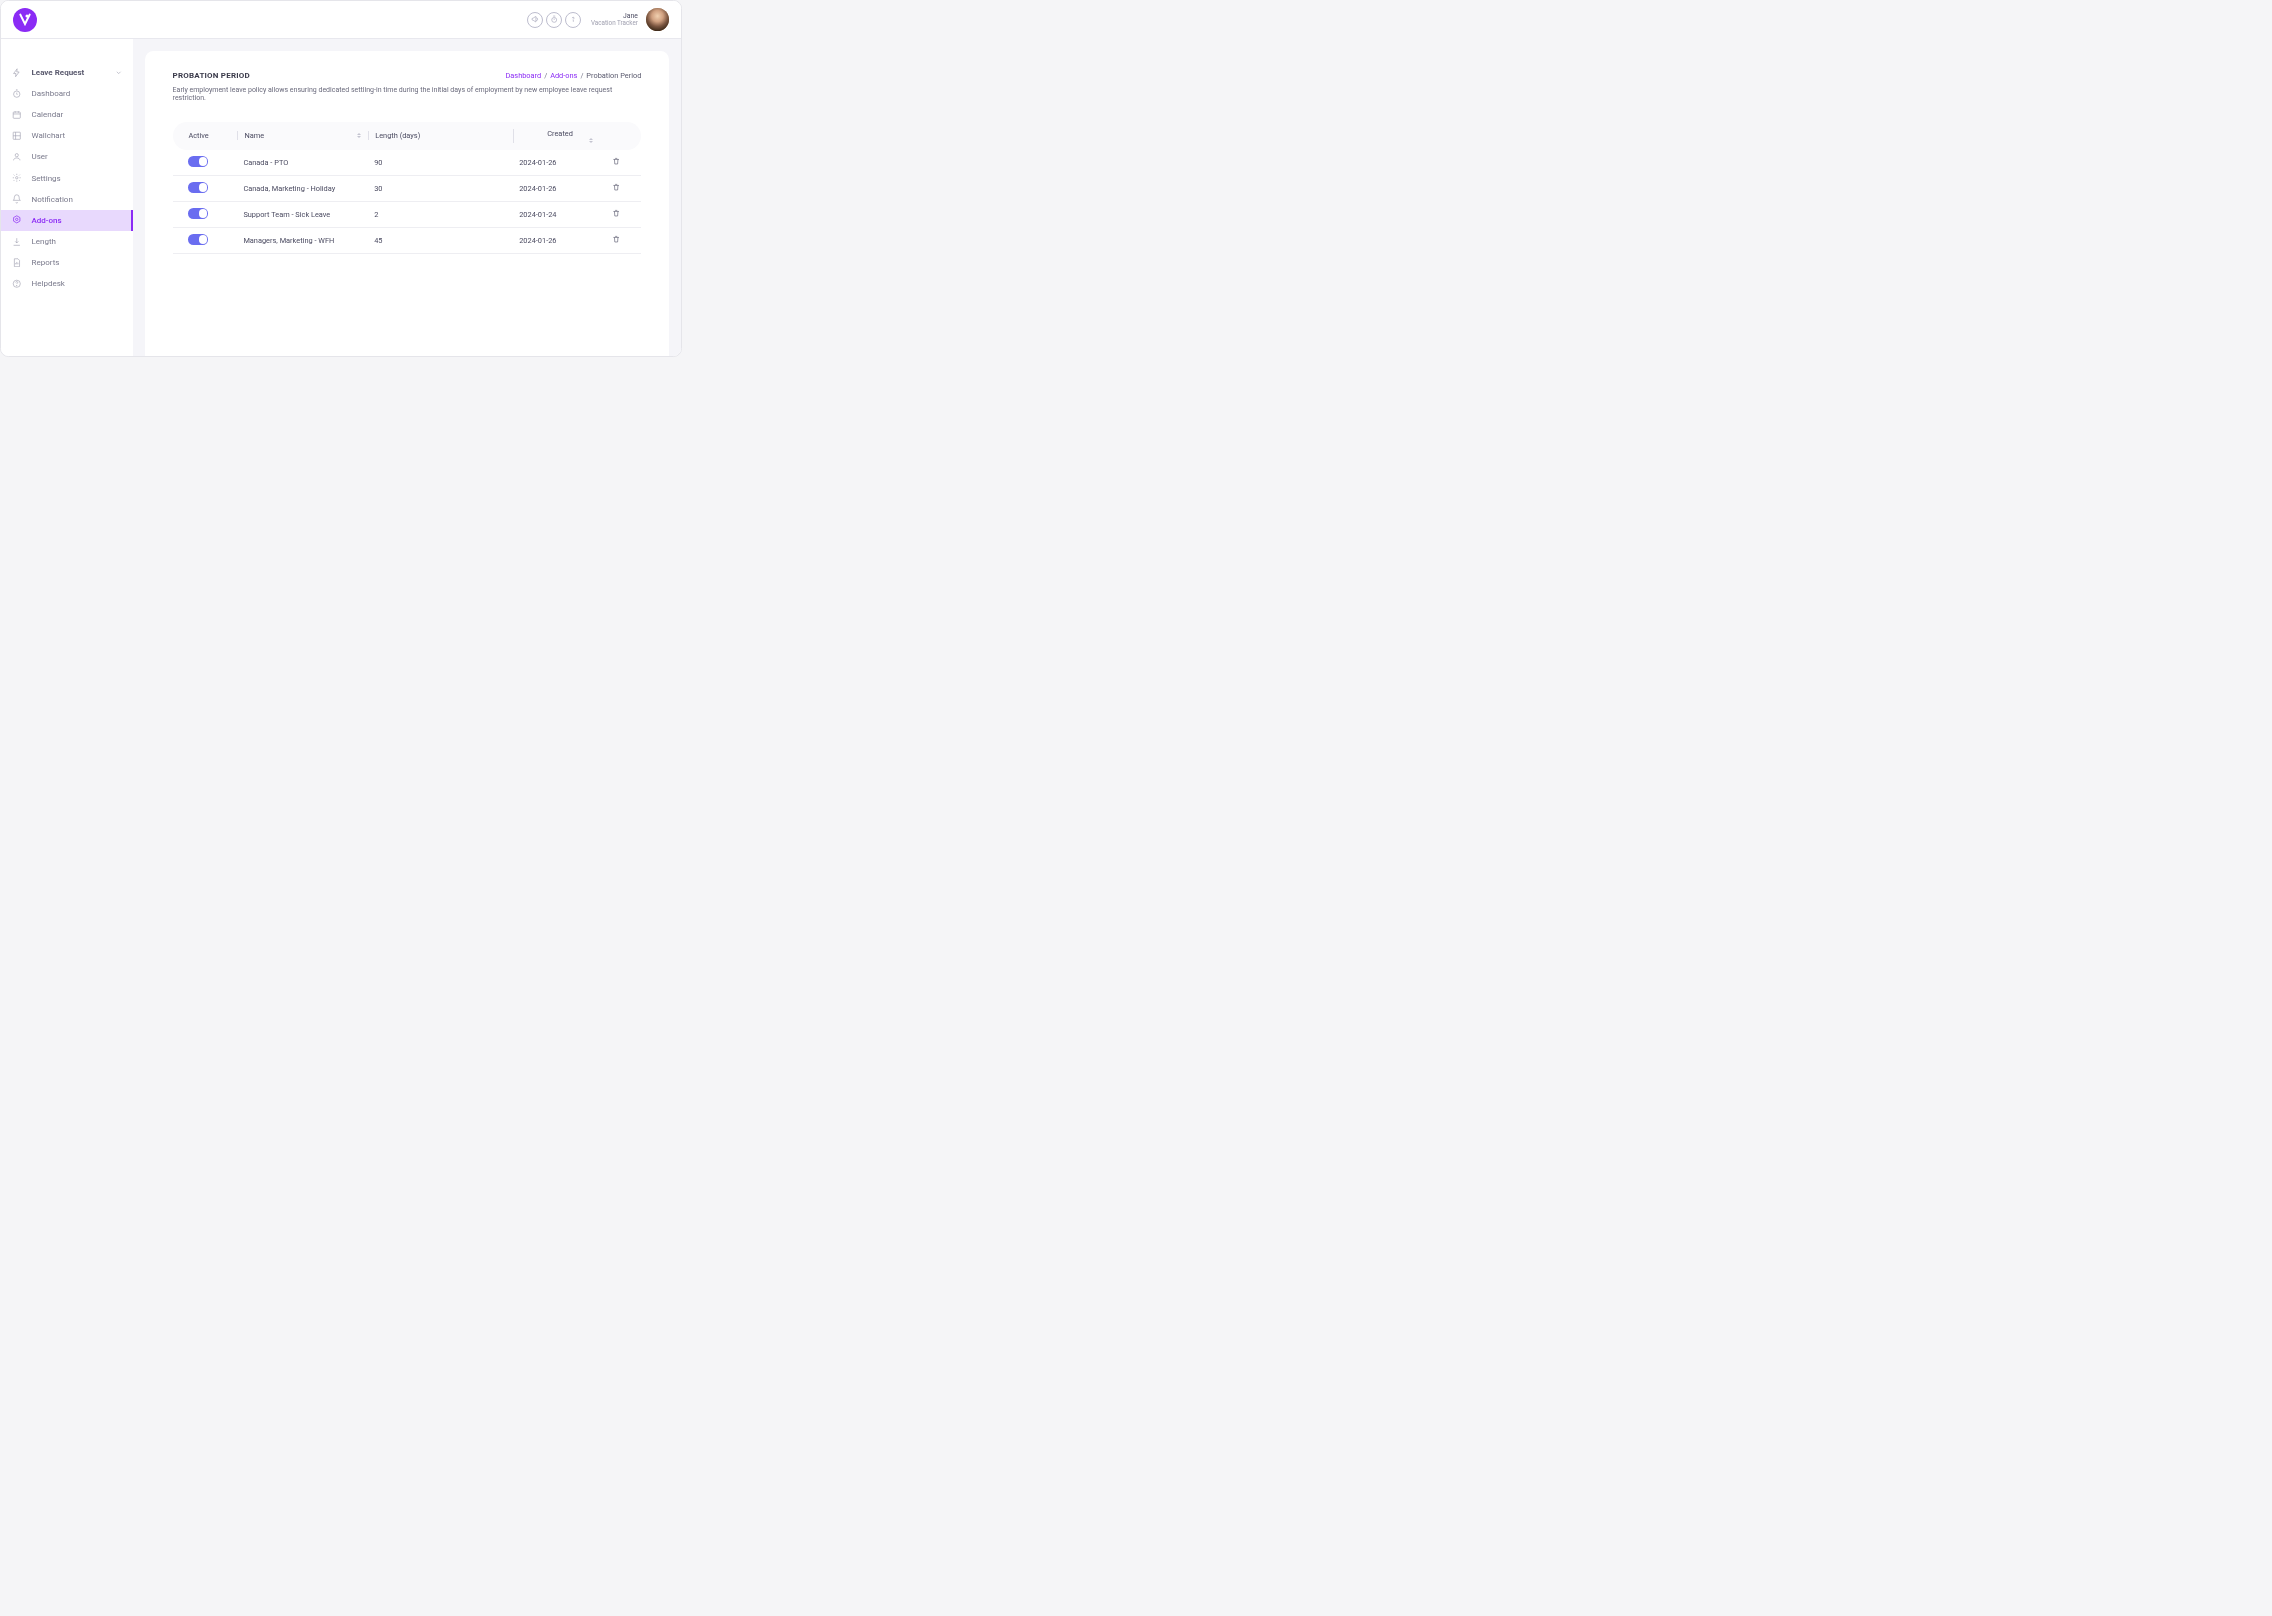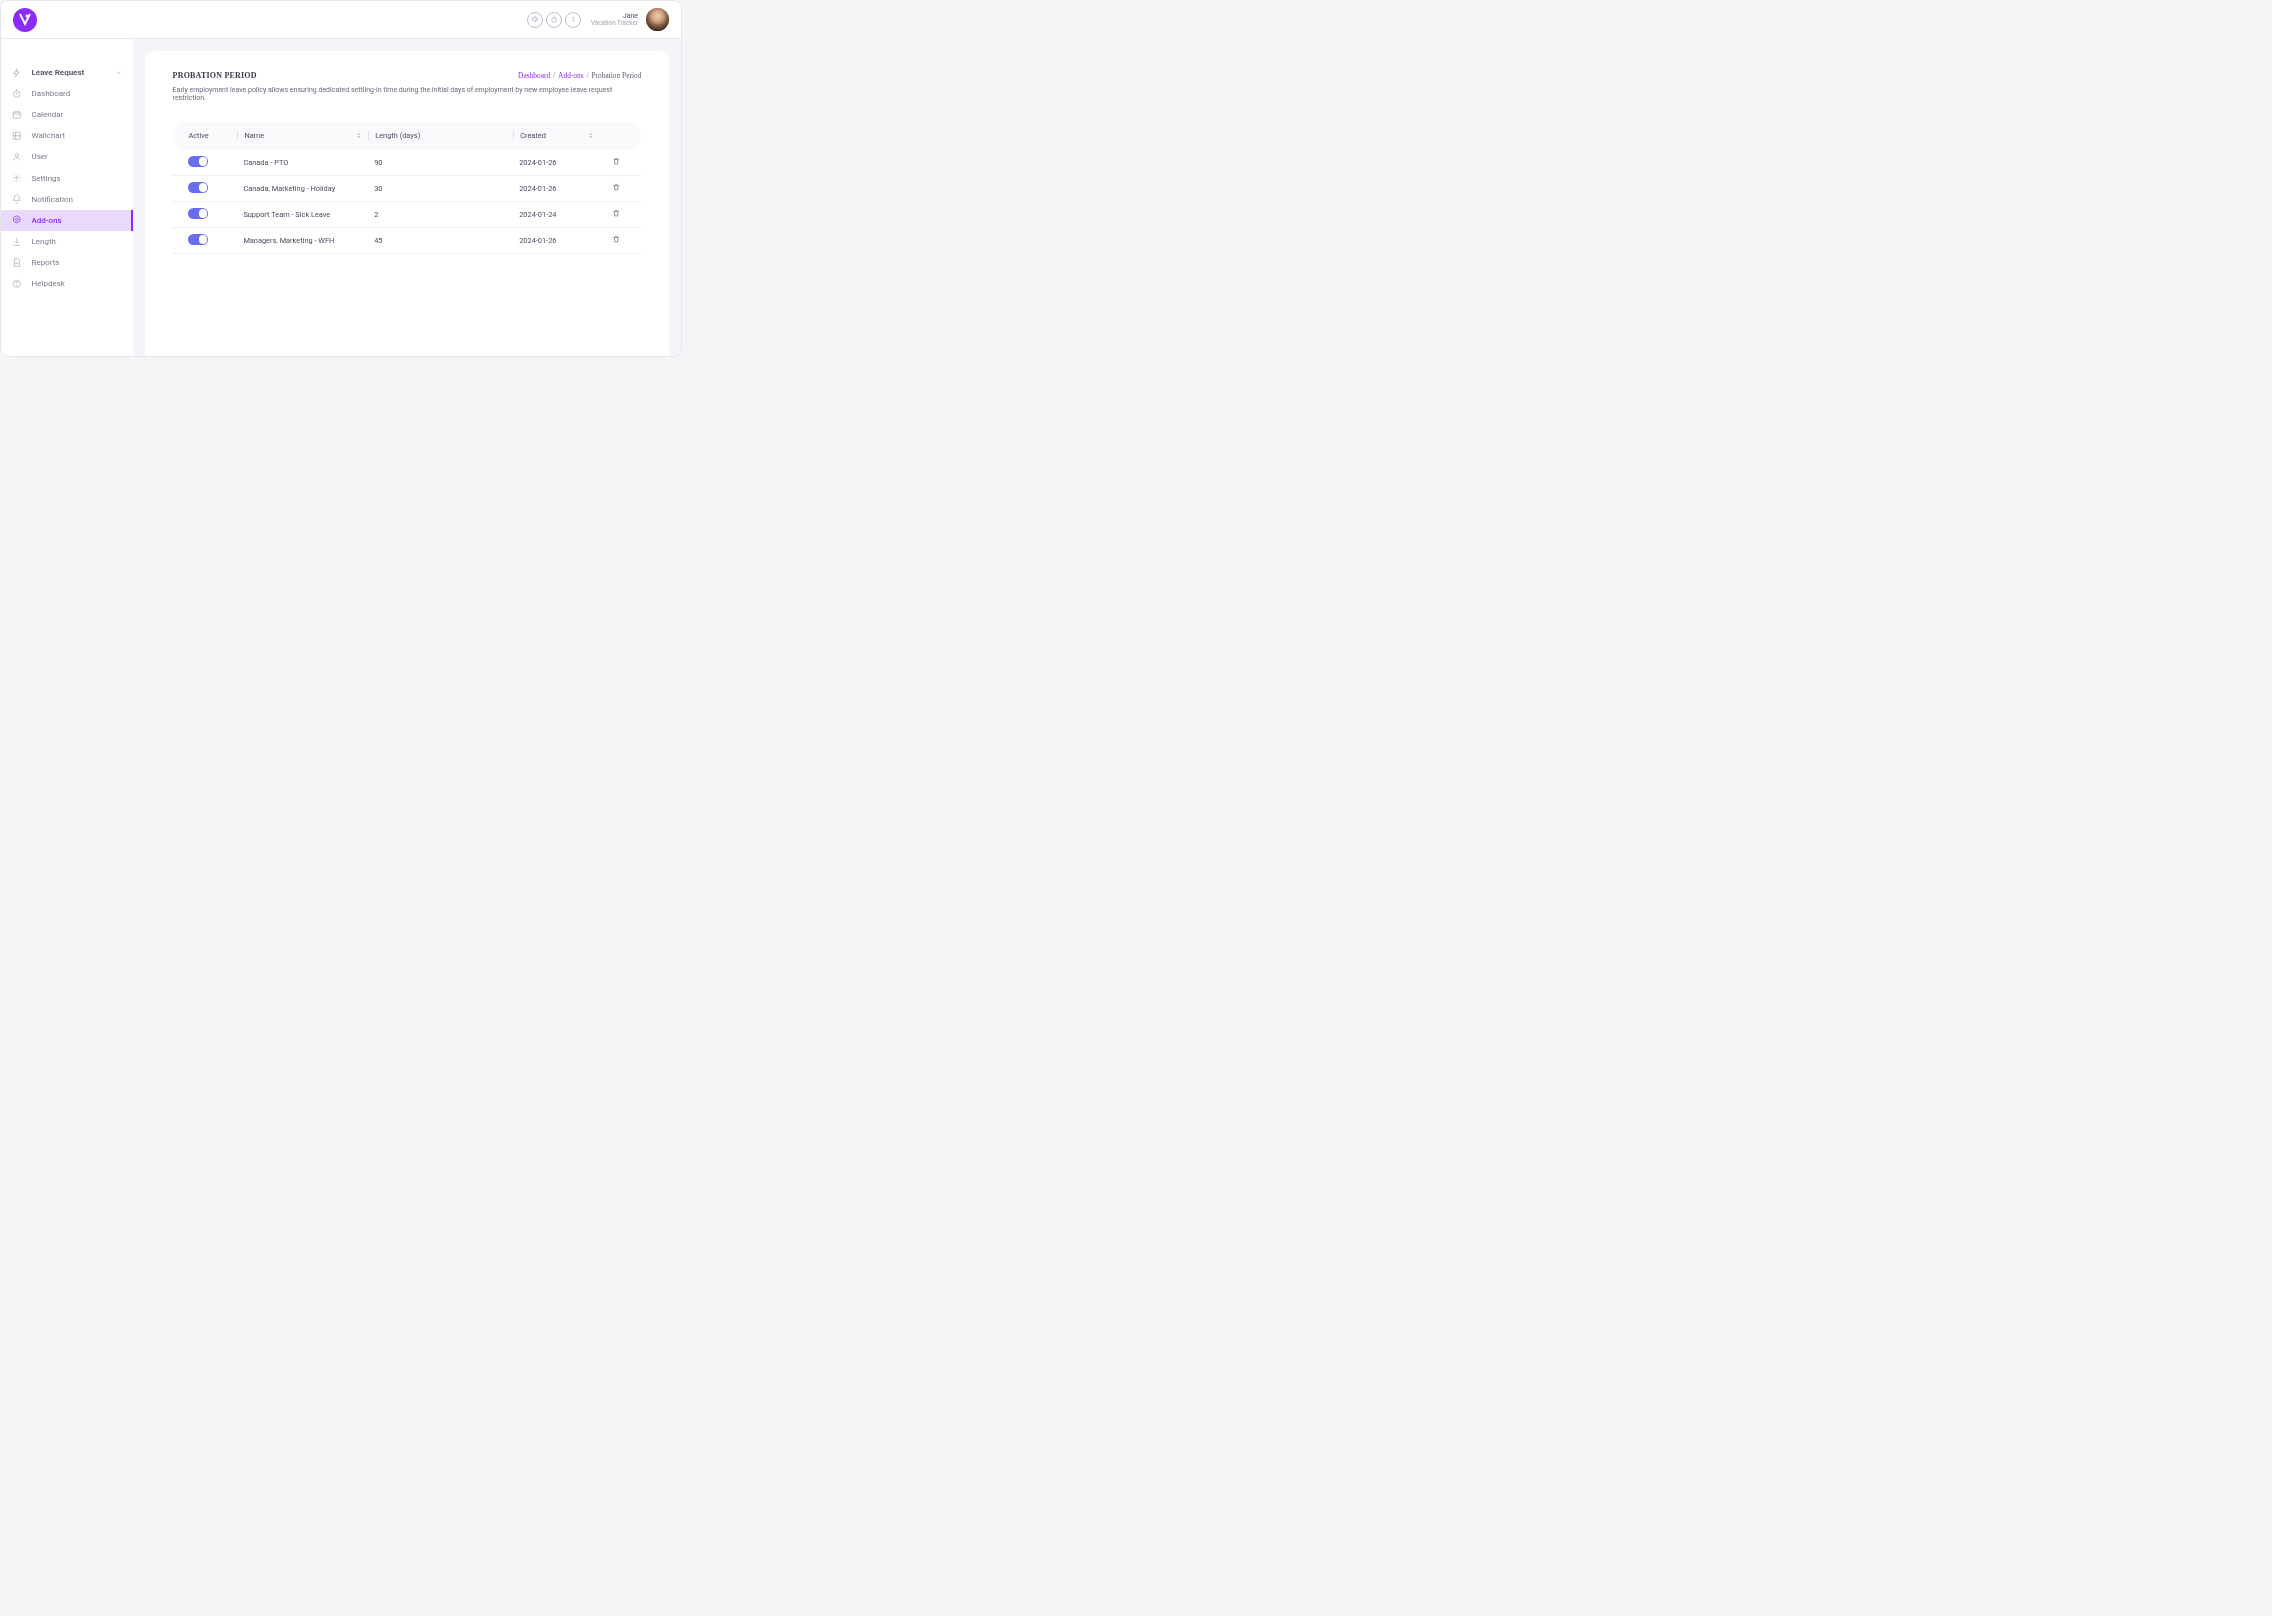--- a/index.html
+++ b/index.html
@@ -106,21 +106,20 @@
     }
     .card {
       background: #fff;
       border-radius: 8.4px;
       padding: 20px 28px;
       min-height: 384px;
     }
     .card-head {
       display: flex; justify-content: space-between; align-items: flex-start;
       margin-bottom: 6.3px;
-      font-family: Liberation Serif, serif;
     }
     .page-title { font-size: 8px; font-weight: 700; color: #3a3a4a; letter-spacing: 0.2px; }
     .breadcrumb { font-size: 7.4px; color: #5a5a6e; }
     .breadcrumb a { color: #8b2bf5; text-decoration: none; }
     .breadcrumb .sep { color: #7a7a8c; margin: 0 1.1px; }
     .breadcrumb .current { color: #5a5a6e; }
     .description { font-size: 7px; color: #6a6a7c; margin-bottom: 20px; }
 
     
     .table-wrap { width: 100%; }
@@ -128,21 +127,21 @@
       background: #fafafc;
       border-radius: 14.7px;
       display: flex;
       align-items: center;
       height: 28px;
       padding: 0 9.5px;
     }
     .col-active  { width: 55px; padding-left: 6.3px; }
     .col-name    { flex: 1; padding-left: 6.3px; }
     .col-length  { width: 145px; padding-left: 6.3px; }
-    .col-created { width: 87px; padding-left: 6.3px; }
+    .col-created { width: 87px; padding-left: 6.3px; flex-direction: column; }
     .col-action  { width: 32px; text-align: center; }
     .th { font-size: 7.4px; color: #4a4a60; display: flex; align-items: center; position: relative; }
     .th-label { }
     .th.with-divider { border-left: 0.5px solid #e0e0e8; }
     .sort-icon {
       display: inline-flex; flex-direction: column;
       gap: 1.1px; margin-left: auto; padding-right: 7.4px;
     }
     .sort-icon span {
       width: 0; height: 0; border-left: 2.1px solid transparent; border-right: 2.1px solid transparent;

